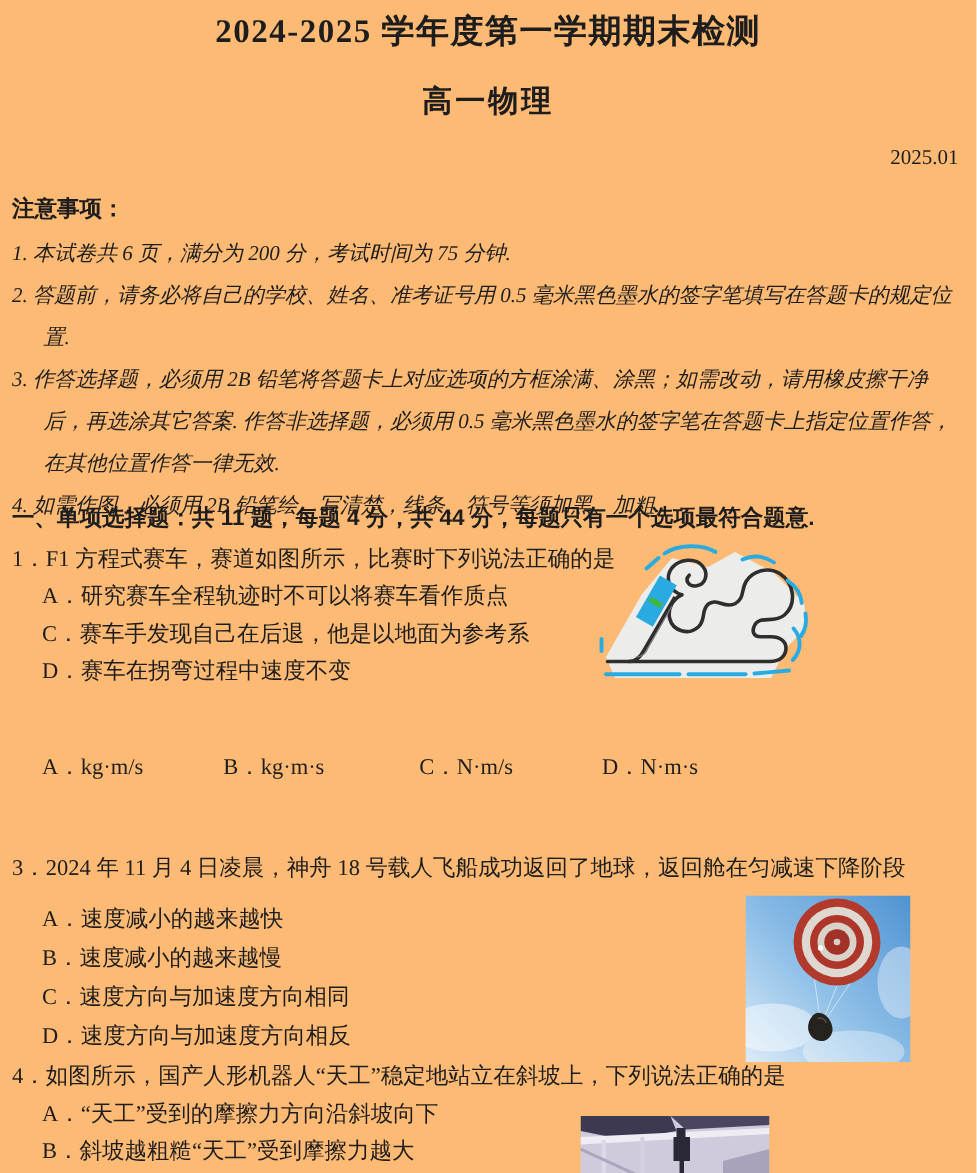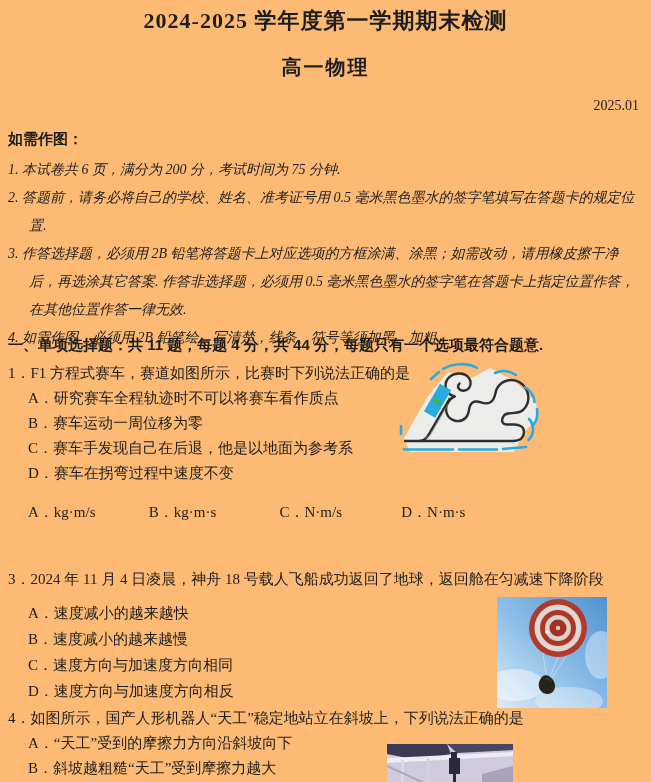--- a/index.html
+++ b/index.html
@@ -34,34 +34,33 @@
 </style>
 </head>
 <body>
 
 <div class="page">
 
   <div class="abs title">2024-2025 学年度第一学期期末检测</div>
   <div class="abs subtitle">高一物理</div>
   <div class="abs date">2025.01</div>
 
-  <div class="abs notice-head">如需作图：</div>
+  <div class="abs notice-head">注意事项：</div>
   <div class="abs notice">
     <div class="item">1. 本试卷共 6 页，满分为 200 分，考试时间为 75 分钟.</div>
     <div class="item">2. 答题前，请务必将自己的学校、姓名、准考证号用 0.5 毫米黑色墨水的签字笔填写在答题卡的规定位置.</div>
     <div class="item">3. 作答选择题，必须用 2B 铅笔将答题卡上对应选项的方框涂满、涂黑；如需改动，请用橡皮擦干净后，再选涂其它答案. 作答非选择题，必须用 0.5 毫米黑色墨水的签字笔在答题卡上指定位置作答，在其他位置作答一律无效.</div>
     <div class="item">4. 如需作图，必须用 2B 铅笔绘、写清楚，线条、符号等须加黑、加粗.</div>
   </div>
 
   <div class="abs section-head">一、单项选择题：共 11 题，每题 4 分，共 44 分，每题只有一个选项最符合题意.</div>
 
   <div class="abs q" id="q1">
     <div class="stem"><span>1．</span><span>F1 方程式赛车，赛道如图所示，比赛时下列说法正确的是</span></div>
     <div class="opt">A．研究赛车全程轨迹时不可以将赛车看作质点</div>
-    <div class="opt">B．赛车运动一周位移为零</div>
     <div class="opt">C．赛车手发现自己在后退，他是以地面为参考系</div>
     <div class="opt">D．赛车在拐弯过程中速度不变</div>
   </div>
 
   <div class="fig" id="fig-track">
     <svg width="145" height="98" viewBox="0 0 145 98">
       <path d="M12,90 L6,76 L30,34 L50,10 L74,16 L92,6 L118,20 L138,40 L140,56 L126,70 L116,90 Z" fill="#ececea"></path>
       <path d="M7,79 L115,79 C123,79 126,74.5 126,70 C126,65.5 122,62.5 116,62.5 L109,62.5 C104.5,62.5 103,59 105,55 C108,48 118,54 125,48 C133,41 132,27 122,20.5 C114,15.5 104,18.5 99.5,25.5 C96,31 98.5,37 92,40.5 C85,44 80.5,36.5 74.5,40.5 C69,44.5 73,51 67.5,56 C61,62 50.5,58.5 48.5,50.5 C47,44.5 50,37.5 56.5,34.5" fill="none" stroke="#2e2e2e" stroke-width="2.4" stroke-linecap="round" stroke-linejoin="round"></path>
       <path d="M56.5,34.5 C48,32 45,23 50,16.5 C55,10.5 66,9.5 70.5,15.5 C74.5,20.5 72.5,27.5 66.5,28.5 C61.5,29.5 58,25 61.5,21.5" fill="none" stroke="#2e2e2e" stroke-width="2.4" stroke-linecap="round"></path>
       <path d="M52,36 L31,72 C29,76 26,79 21,79" fill="none" stroke="#2e2e2e" stroke-width="2.4"></path>

